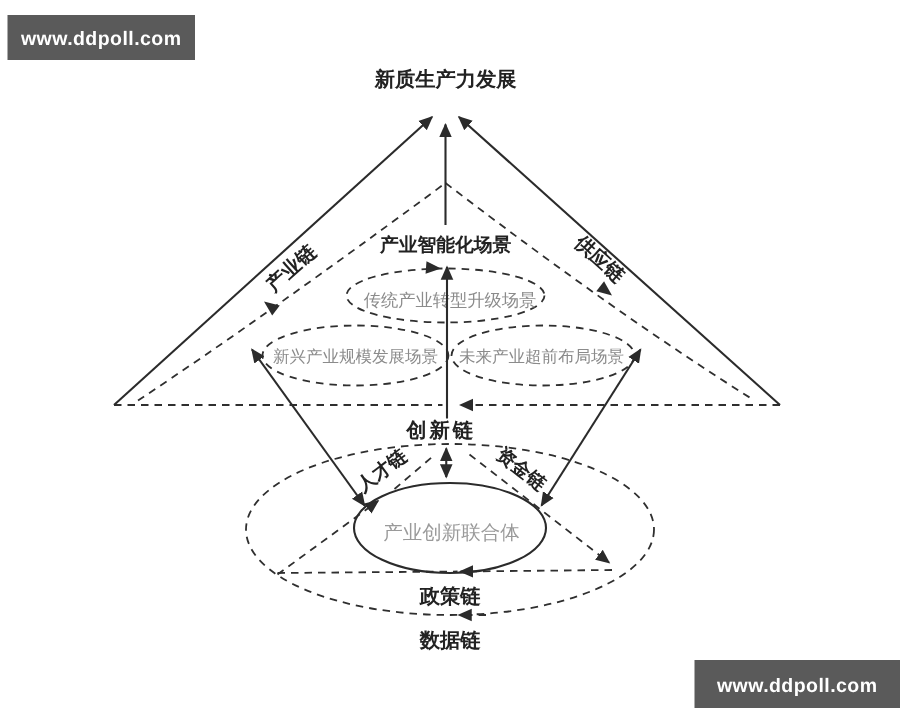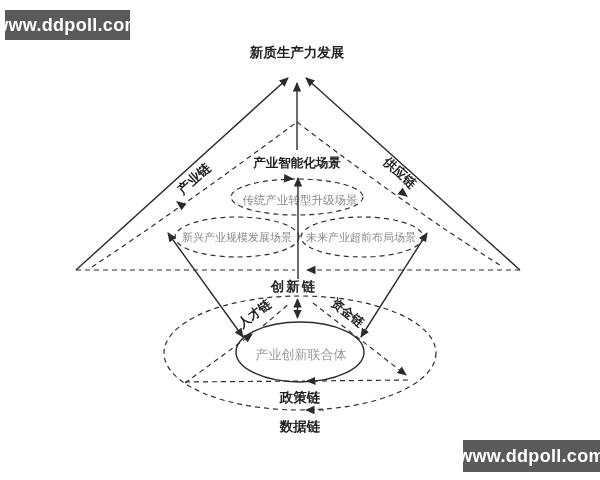--- a/index.html
+++ b/index.html
@@ -2,21 +2,21 @@
 <html><head>
 <meta charset="utf-8">
 <style>
   html,body{margin:0;padding:0;background:#e9e9e9;}
   .stage{
     position:relative;width:600px;height:480px;background:#ffffff;
     font-family:"Liberation Sans","DejaVu Sans",sans-serif;overflow:hidden;
   }
   .watermark{
     position:absolute;background:#5a5a5a;color:#fff;
-    font-size:18px;font-weight:bold;text-align:center;
+    font-size:13px;font-weight:bold;text-align:center;
     display:flex;align-items:center;justify-content:center;
     letter-spacing:.3px;
   }
   .wm-tl{left:5px;top:10px;width:125px;height:30px;}
   .wm-br{left:463px;top:440px;width:137px;height:32px;}
   svg{position:absolute;left:0;top:0;}
   svg text{fill:#222;}
   .t-bold{font-weight:bold;}
   .t-gray{fill:#8b8b8b;}
   .t-gray2{fill:#9a9a9a;}

